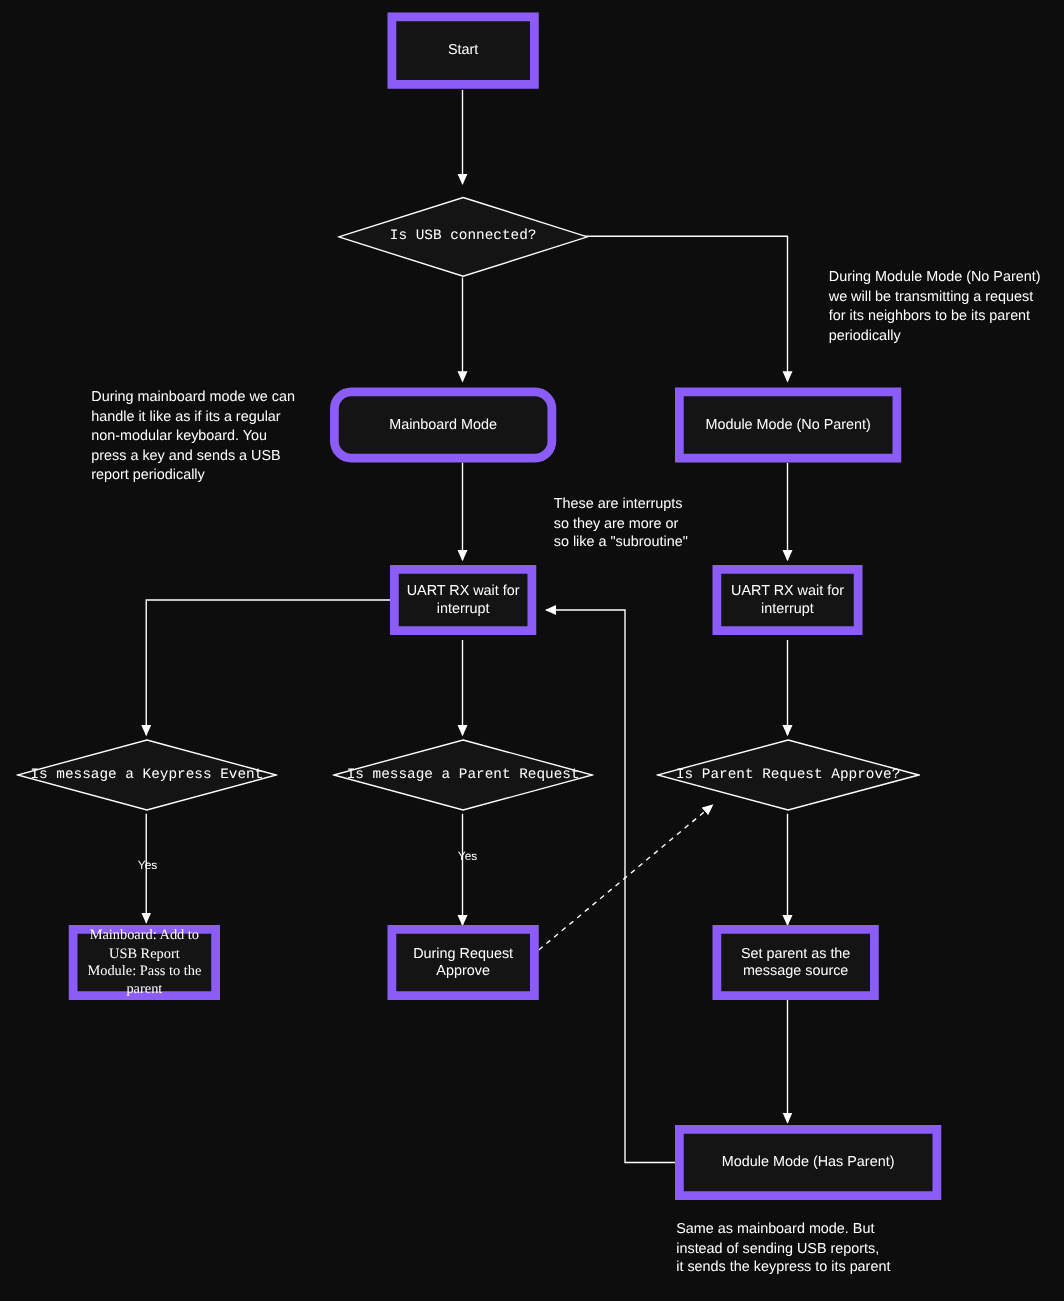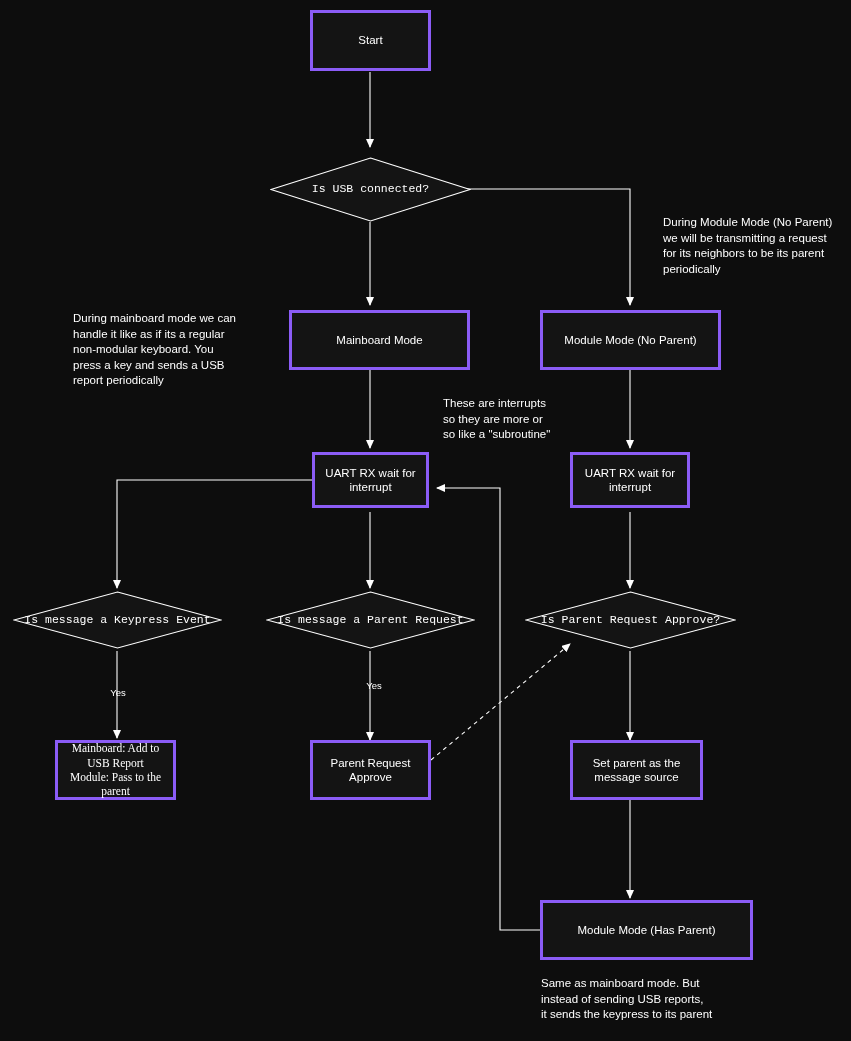--- a/index.html
+++ b/index.html
@@ -29,21 +29,21 @@
     color: #ffffff;
     display: flex;
     align-items: center;
     justify-content: center;
     text-align: center;
     font-size: 11.5px;
     line-height: 1.25;
     white-space: pre-line;
   }
   .box {
-    border: 3px solid #8b5cf6;
+    border: 7px solid #8b5cf6;
     background: #141414;
   }
   .diamond-wrap {
     position: absolute;
     box-sizing: border-box;
     font-family: Liberation Mono, monospace;
   }
   .diamond-shape {
     position: absolute;
     left: 0; top: 0;
@@ -129,21 +129,21 @@
     <span>Start</span>
   </div>
 
   <div class="diamond-wrap" style="left:270px; top:157px; width:201px; height:65px;">
     <svg class="diamond-shape" viewBox="0 0 201 65" preserveAspectRatio="none">
       <polygon points="100.5,1 200,32.5 100.5,64 1,32.5" fill="#141414" stroke="#ffffff" stroke-width="1.1"></polygon>
     </svg>
     <div class="diamond-label">Is USB connected?</div>
   </div>
 
-  <div class="node box" style="left:289px; top:310px; width:181px; height:60px;">
+  <div class="node box" style="left:264px; top:310px; width:181px; height:60px;border-radius:17px;">
     <span>Mainboard Mode</span>
   </div>
 
   <div class="node box" style="left:540px; top:310px; width:181px; height:60px;">
     <span>Module Mode (No Parent)</span>
   </div>
 
   <div class="node box" style="left:312px; top:452px; width:117px; height:56px;">
     <span>UART RX wait for
 interrupt</span>
@@ -176,21 +176,21 @@
   </div>
 
   <div class="node box" style="left:55px; top:740px; width:121px; height:60px;font-family:Liberation Serif, serif;">
     <span>Mainboard: Add to
 USB Report
 Module: Pass to the
 parent</span>
   </div>
 
   <div class="node box" style="left:310px; top:740px; width:121px; height:60px;">
-    <span>Parent Request
+    <span>During Request
 Approve</span>
   </div>
 
   <div class="node box" style="left:570px; top:740px; width:133px; height:60px;">
     <span>Set parent as the
 message source</span>
   </div>
 
   <div class="node box" style="left:540px; top:900px; width:213px; height:60px;">
     <span>Module Mode (Has Parent)</span>

